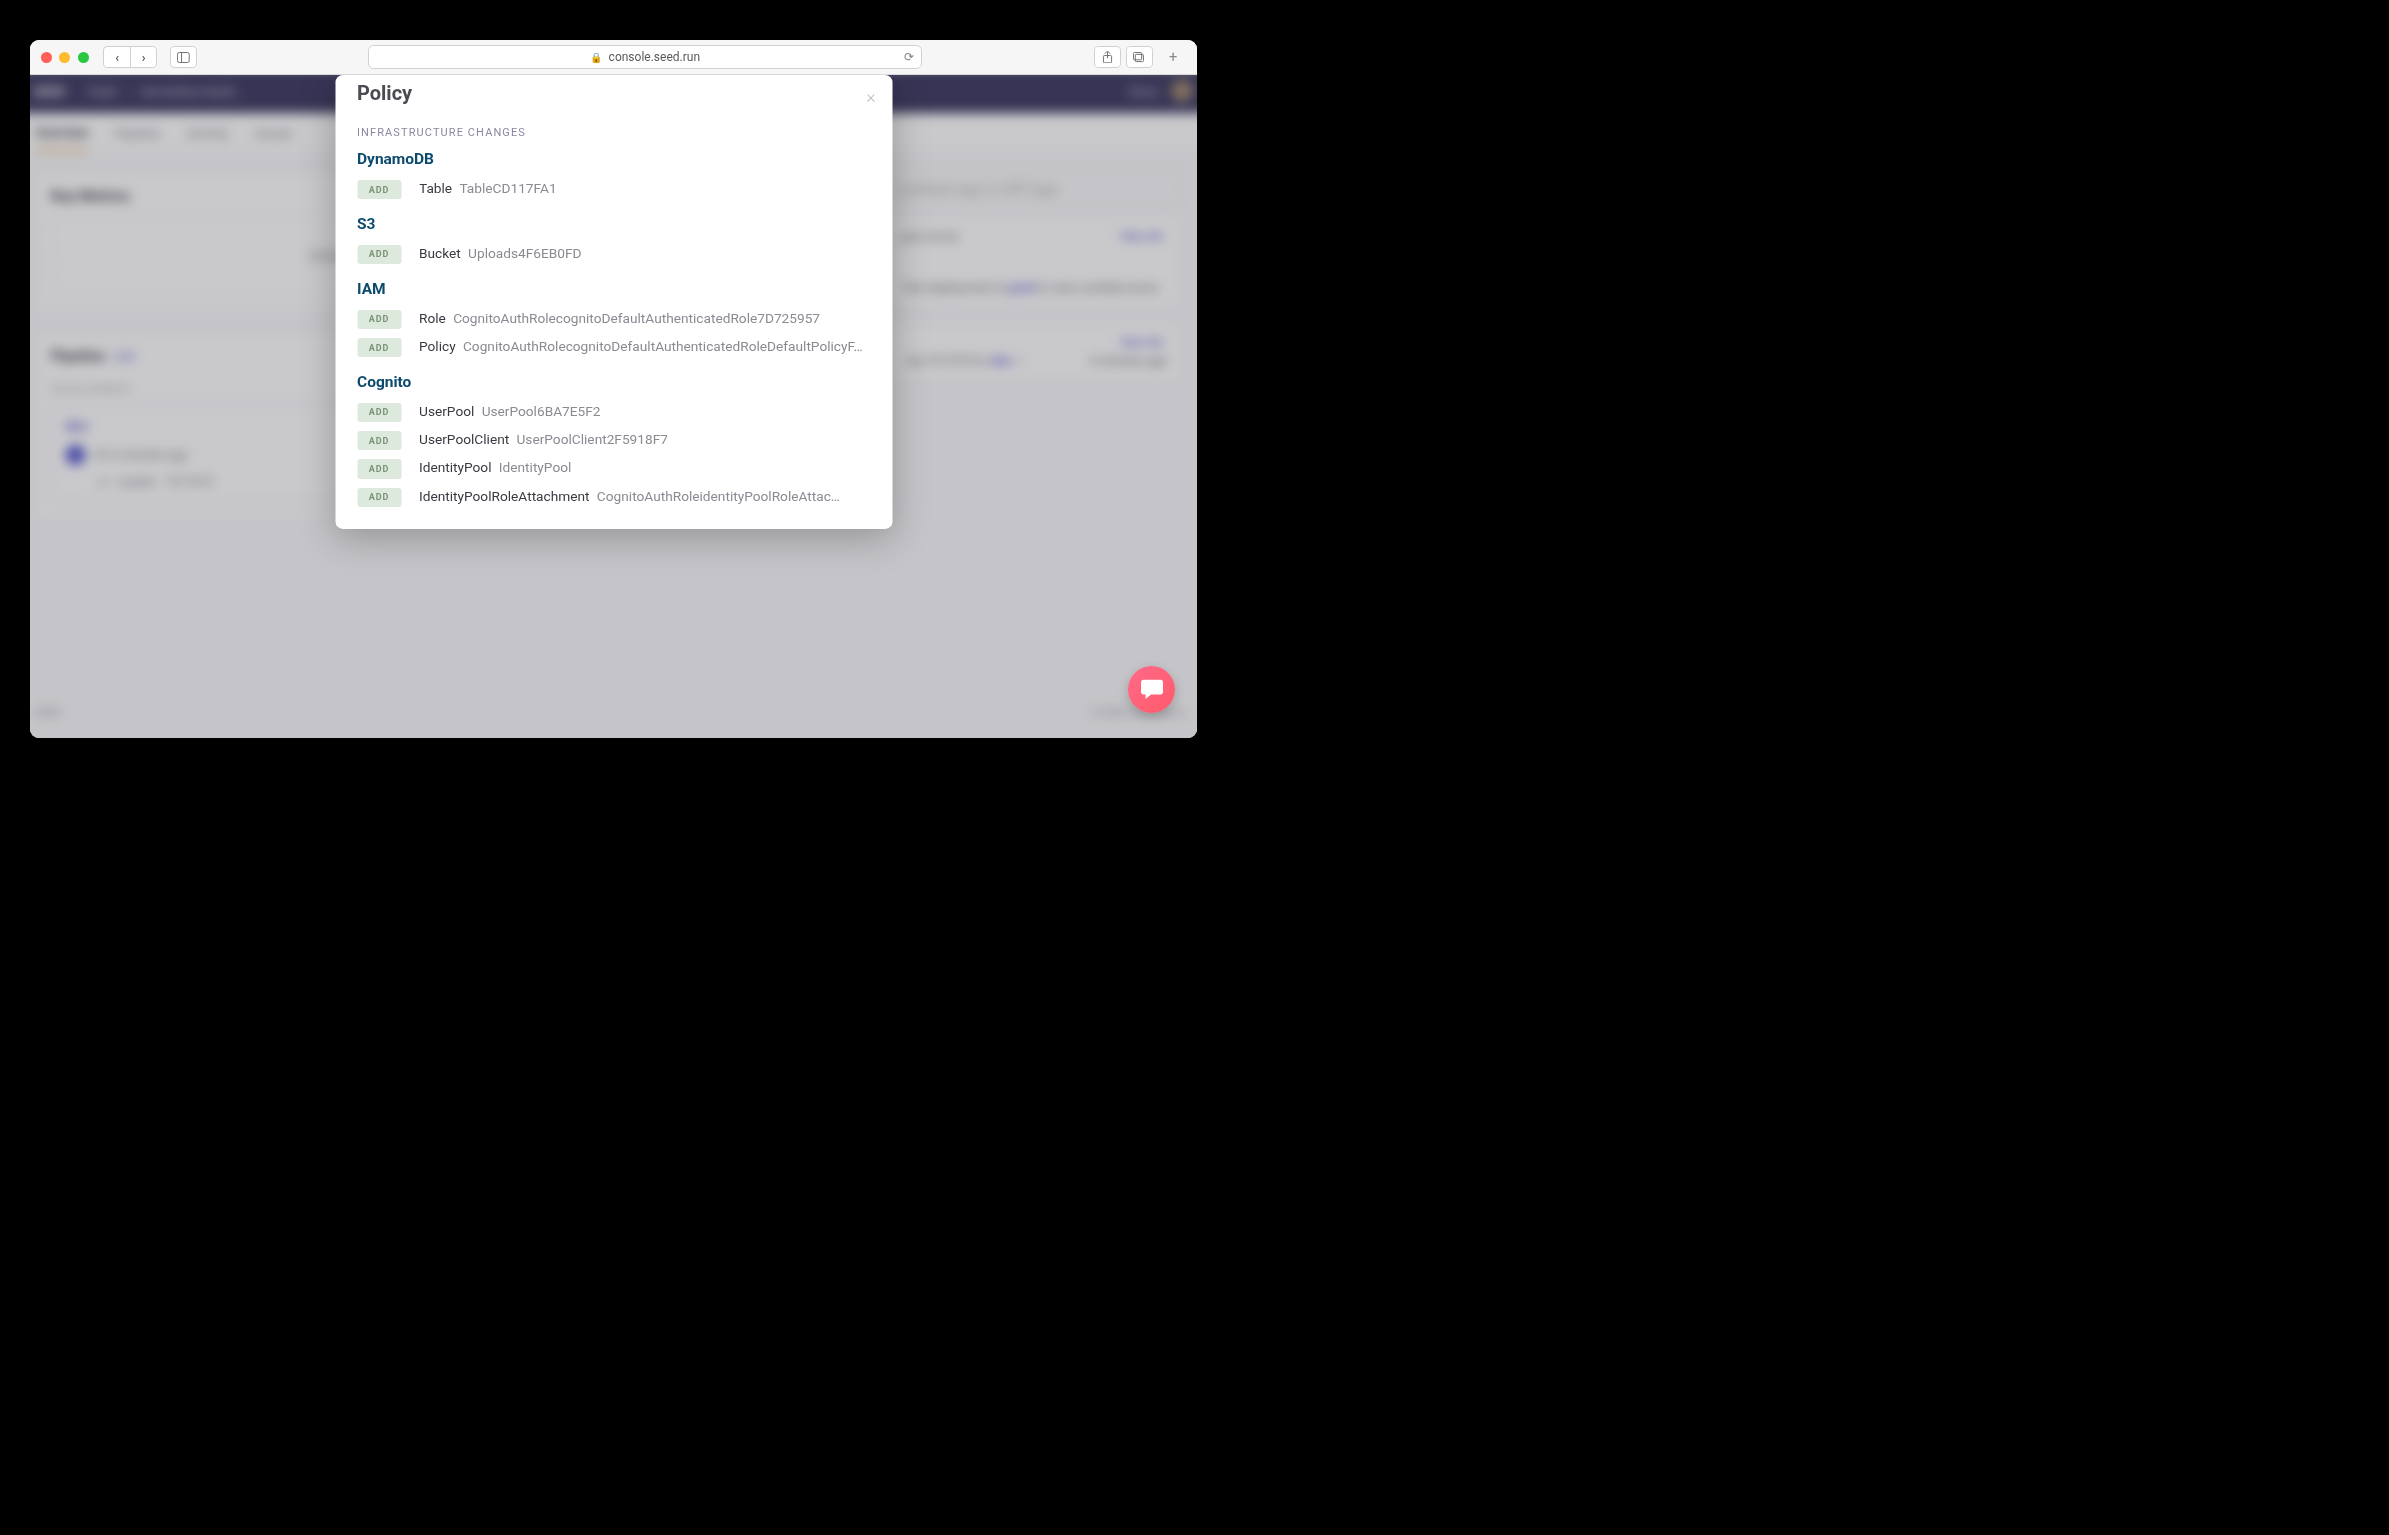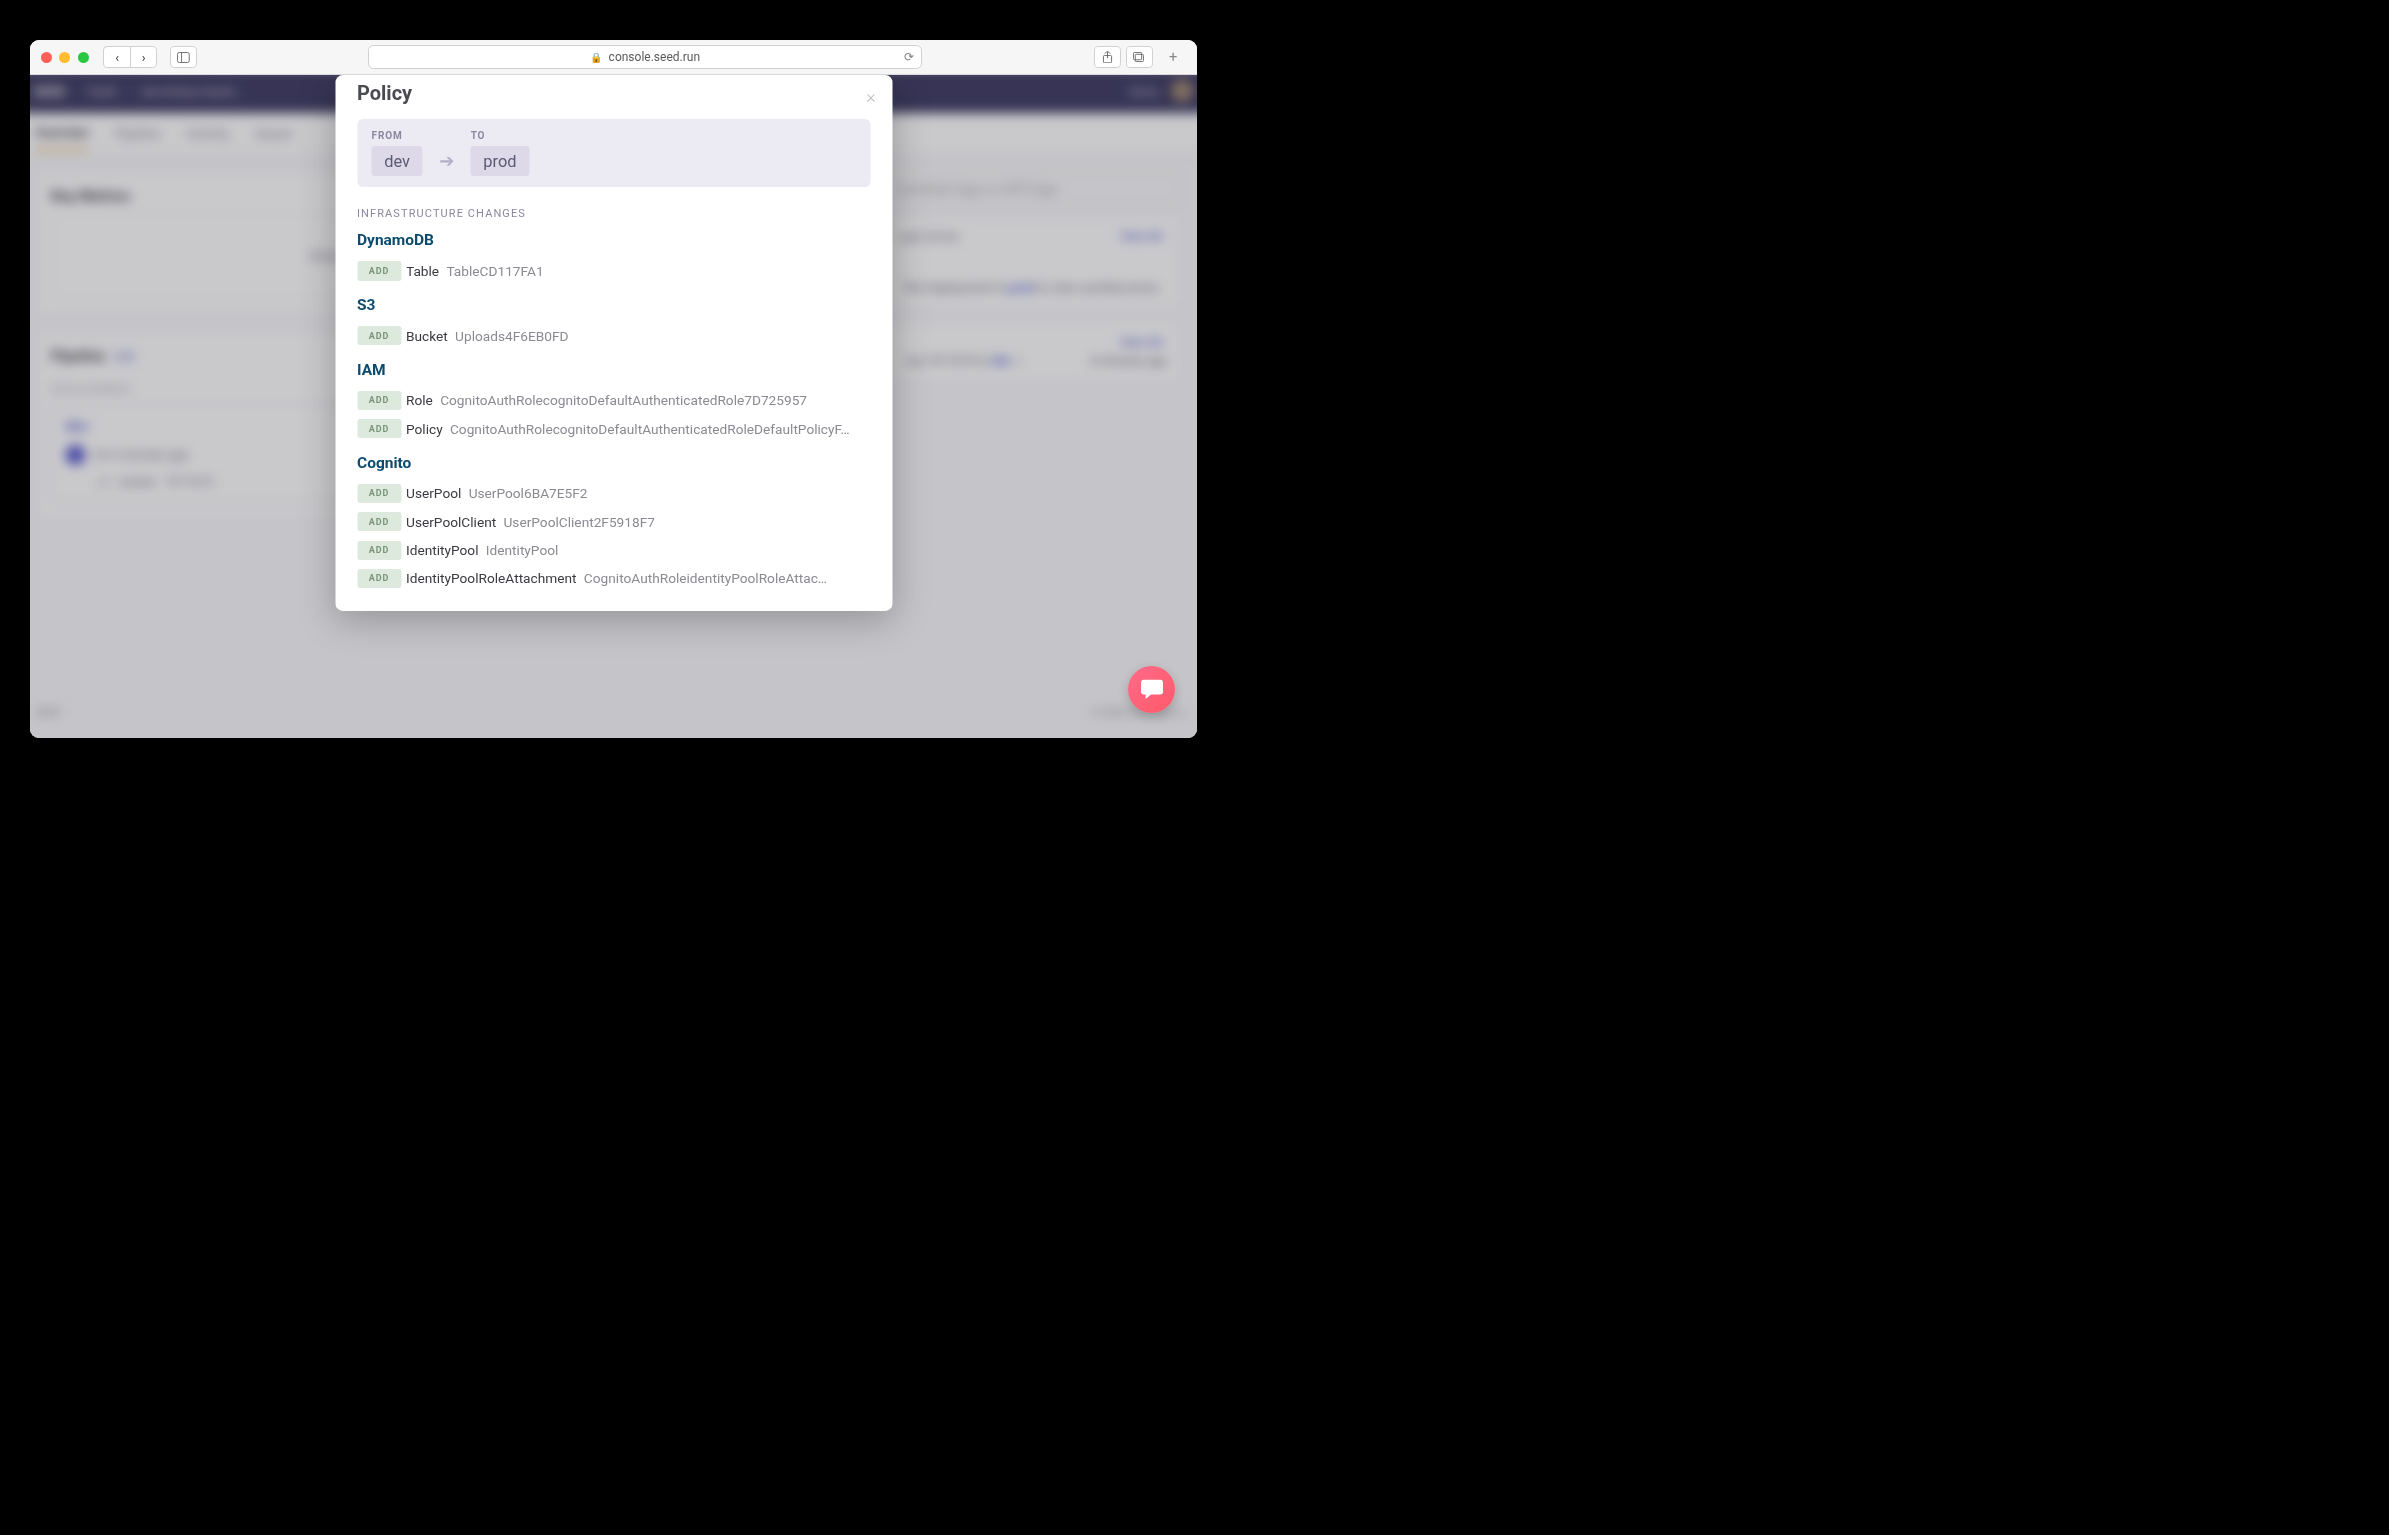--- a/index.html
+++ b/index.html
@@ -127,21 +127,21 @@
   background: #ddd9e8; padding: 5.5px 12.7px; border-radius: 3.6px;
   font-size: 16.4px; color: #5a5a72;
 }
 .ft-arrow { font-size: 18px; color: #b4b0c8; margin-bottom: 5.5px; }
 .section-label {
   font-size: 11px; font-weight: 400; letter-spacing: 1.1px;
   color: #8a88a0; text-transform: uppercase; margin: 20px 0 7.3px 0;
 }
 .svc-name { font-size: 15.5px; font-weight: 700; color: #0c4a6e; margin: 11px 0 7.3px 0; }
 .change-row {
-  display: flex; align-items: center; gap: 5px;
+  display: flex; align-items: flex-start; gap: 18px;
   padding: 4.6px 0;
 }
 .change-badge {
   background: #dde9dd; color: #7a9478;
   font-size: 9px; font-weight: 700; letter-spacing: 0.9px;
   padding: 4.6px 9px; border-radius: 2.7px; text-transform: uppercase;
   min-width: 44px; text-align: center;
 }
 .res-type { font-weight: 400; color: #3a3a42; font-size: 13.7px; }
 .res-id { color: #8a8a92; font-size: 13.7px; }
@@ -299,31 +299,20 @@
       </div>
     </div>
 
     <div class="modal-overlay"></div>
 
     <div class="modal">
       <div class="modal-body">
         <div class="modal-title">Policy</div>
         <div class="close-x">×</div>
 
-        <div class="from-to-box">
-          <div class="ft-col">
-            <span class="ft-label">FROM</span>
-            <span class="ft-badge">dev</span>
-          </div>
-          <span class="ft-arrow">➔</span>
-          <div class="ft-col">
-            <span class="ft-label">TO</span>
-            <span class="ft-badge">prod</span>
-          </div>
-        </div>
 
         <div class="section-label">INFRASTRUCTURE CHANGES</div>
 
         <div id="services-container">
             <div class="svc-name">DynamoDB</div>
             <div class="change-row">
               <span class="change-badge">ADD</span>
               <span class="change-text">
                 <span class="res-type">Table</span>
                 <span class="res-id">TableCD117FA1</span>

